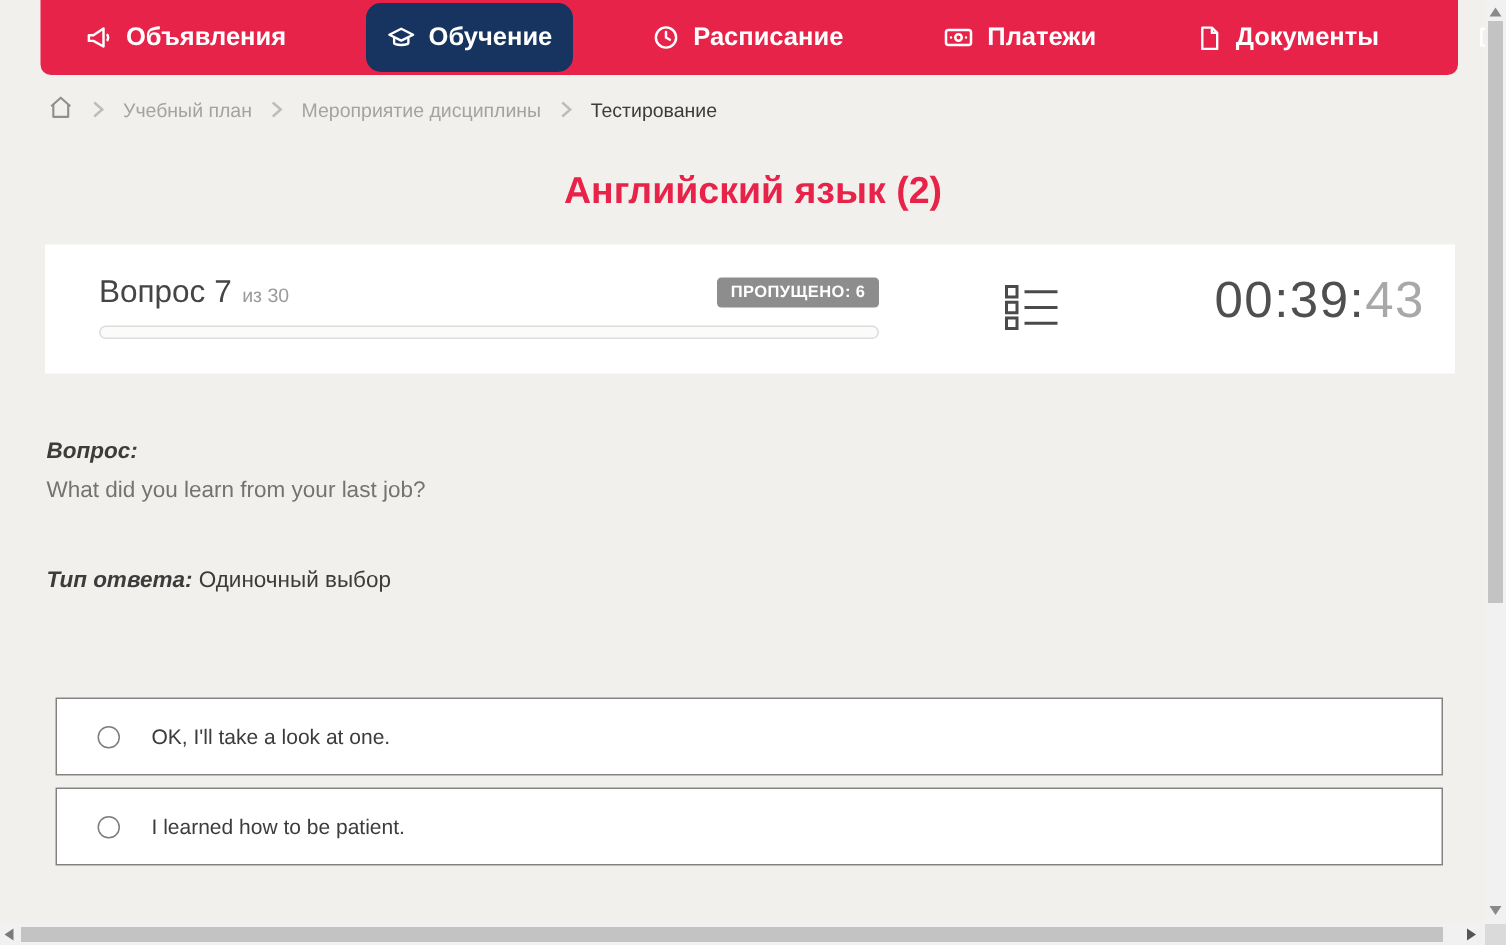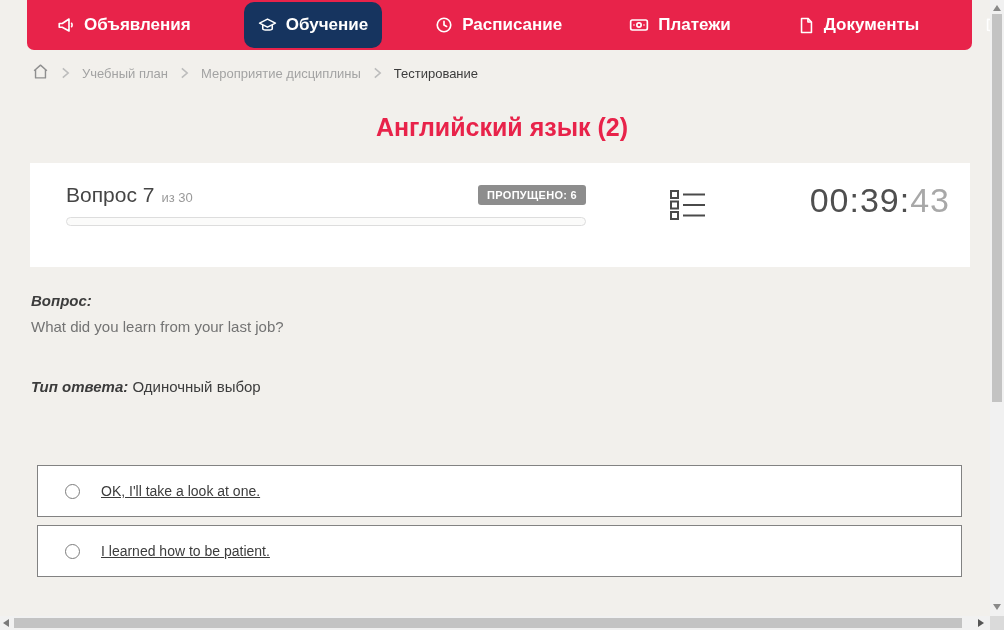--- a/index.html
+++ b/index.html
@@ -40,21 +40,21 @@
   .crumb-sep svg { display:block; }
 
   
   .page-title {
     position:absolute; left:0; top:113px; width:100%;
     text-align:center; font-size:25px; font-weight:bold; color:#e8234a;
   }
 
   
   .qpanel {
-    position:absolute; left:30px; top:163px; width:940px; height:104px;
+    position:absolute; left:30px; top:163px; width:940px; height:86px;
     background:#ffffff;
     padding-left:17px;
   }
   .qpanel-left { position:absolute; left:36px; top:20px; width:520px; }
   .qtitle-row { display:flex; align-items:baseline; gap:7px; }
   .qnum { font-size:21px; color:#454545; }
   .qof  { font-size:13px; color:#9a9a9a; }
   .skip-badge {
     margin-left:auto;
     background:#8d8d8d; color:#fff; font-size:11px; font-weight:bold;
@@ -82,21 +82,21 @@
   .q-text {
     position:absolute; left:31px; top:318px;
     font-size:15px; color:#737373;
   }
   .q-type-row {
     position:absolute; left:31px; top:378px; font-size:15px; color:#3c3c3c;
   }
   .q-type-label { font-weight:bold; font-style:italic; }
 
   
-  .answers { position:absolute; left:37px; top:465px; width:925px;text-decoration:underline; }
+  .answers { position:absolute; left:37px; top:465px; width:925px; }
   .answer {
     height:52px; background:#fff; border:1px solid #828282;
     display:flex; align-items:center; padding-left:27px; gap:21px;
     margin-bottom:8px; cursor:pointer;
   }
   .radio {
     width:15px; height:15px; border-radius:50%;
     border:1px solid #7d7d7d; background:#fff; flex:0 0 auto;
   }
   .answer-text { font-size:14px; color:#3c3c3c; }

